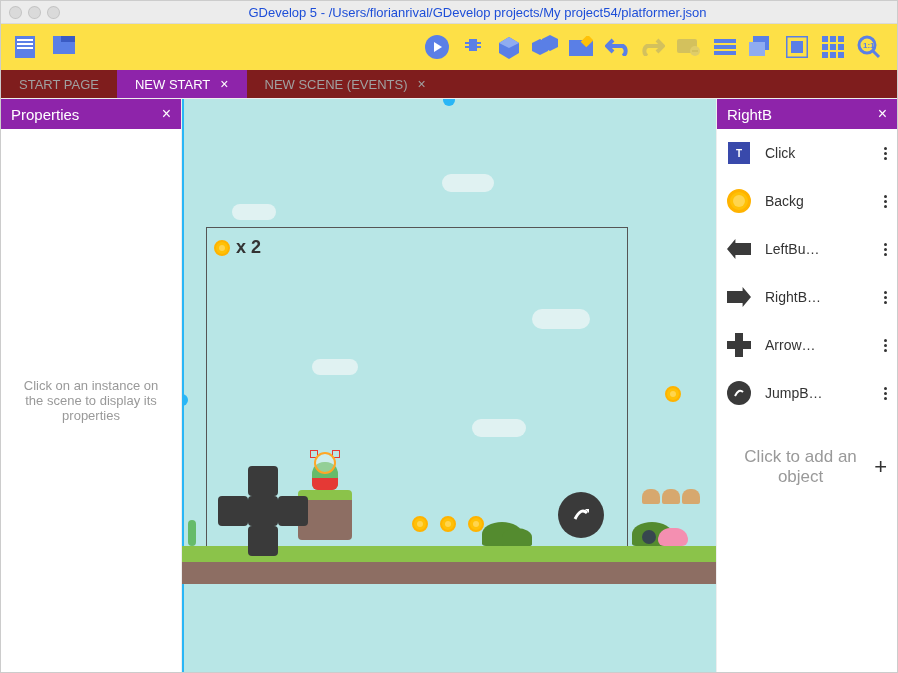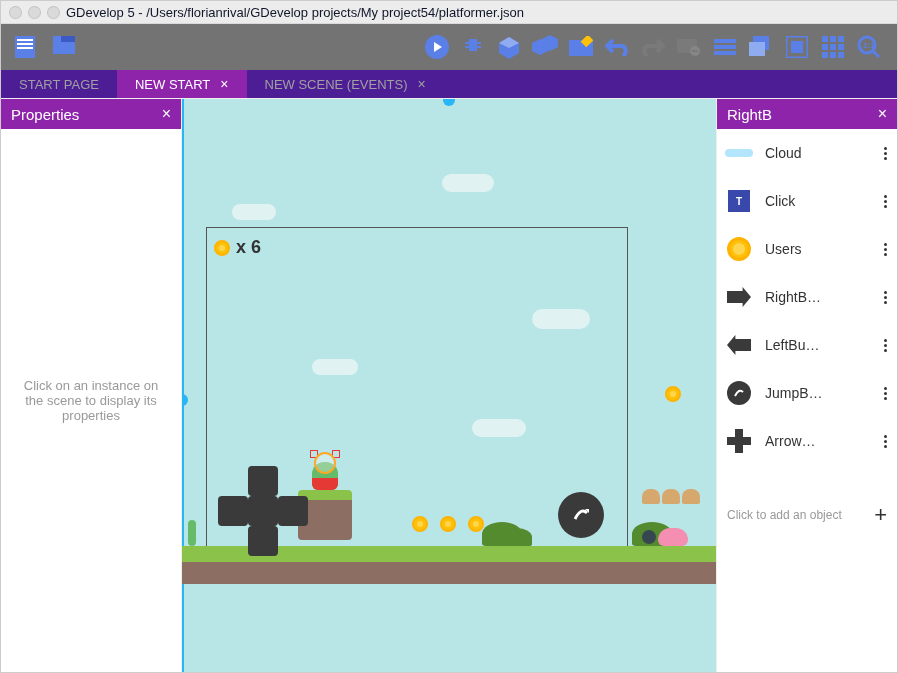--- a/index.html
+++ b/index.html
@@ -39,39 +39,39 @@
     border-bottom: 1px solid #DADADA;
     display: flex;
     align-items: center;
     padding: 0 8px;
     gap: 6px;
   }
   .traffic-light { width: 11px; height: 11px; border-radius: 50%; border: 1px solid rgba(0,0,0,0.1); }
   .tl-close { background: #DADADA; }
   .tl-min { background: #DADADA; }
   .tl-max { background: #DADADA; }
-  .titlebar-title { flex: 1; font-size: 13px; color: #0f172a; }
+  .titlebar-title { flex: 1; text-align: center; font-size: 13px; color: #1d4ed8; }
   
   
   .toolbar {
     height: 46px;
     display: flex;
     align-items: center;
     padding: 0 10px;
     gap: 0;
-    background: #737373;
+    background: #fde047;
   }
   .tb-btn { width: 36px; height: 36px; display: flex; align-items:center; justify-content:center; cursor:pointer;}
   .tb-spacer { flex: 1; }
   
   
   .tabbar {
     height: 28px;
     display: flex;
-    background: #4c1d95;
+    background: #7f1d1d;
     border-bottom: 1px solid #EEE;
     align-items: stretch;
   }
   .tab {
     padding: 0 18px;
     display: flex;
     align-items: center;
     font-size: 13px;
     color: var(--tab-text);
     gap: 10px;
@@ -153,21 +153,21 @@
   .obj-more span{display:block;width:3px;height:3px;background:#333;border-radius:50%;}
   
   .add-row {
     height: 60px;
     display:flex;
     align-items:center;
     padding: 0 10px;
     justify-content:space-between;
     margin-top: 20px;
   }
-  .add-text { font-size:12px; color: var(--gray-text); flex:1;}
+  .add-text { font-size:17px; color: var(--gray-text); text-align:center; flex:1;}
   .add-plus { font-size:22px; color:#333; cursor:pointer;}
   
   .search-box {
     height: 40px;
     border-top: 1px solid #EEE;
     display:flex; align-items:center;
     padding: 0 12px;
     margin-top:auto;
     background:#FAFAFA;
   }
@@ -456,21 +456,21 @@
       <div class="cloud" style="left:130px;top:260px;width:46px;height:16px;"></div>
       <div class="cloud" style="left:290px;top:320px;width:54px;height:18px;"></div>
 
       <div class="game-frame"></div>
 
       <div class="coin-hud">
         <svg class="coin-svg" viewBox="0 0 16 16">
             <circle cx="8" cy="8" r="7" fill="#FFC107" stroke="#FFB300" stroke-width="2"></circle>
             <circle cx="8" cy="8" r="3" fill="#FFD54F"></circle>
           </svg>
-        <span>x 6</span>
+        <span>x 2</span>
       </div>
 
       <div class="ground-grass"></div>
       <div class="ground-dirt"></div>
 
       <div class="platform" style="left:116px;bottom:132px;width:54px;height:50px;"></div>
 
       <div class="bush" style="left:300px;bottom:126px;"></div>
       <div class="bush" style="left:320px;bottom:126px;width:30px;height:18px;"></div>
       <div class="bush" style="left:450px;bottom:126px;"></div>
@@ -520,69 +520,69 @@
       </div>
     </div>
 
     <div class="panel-right">
       <div class="panel-header">
         <span>RightB</span>
         <span class="close">×</span>
       </div>
       <div class="objects-list" id="objects-list">
 
-      <div class="obj-row">
-            <div class="obj-thumb">
-              <div class="th-cloud"></div>
-            </div>
-            <div class="obj-label">Cloud</div>
-            <div class="obj-more">
-              <span></span>
-              <span></span>
-              <span></span>
-            </div>
-          </div>
           <div class="obj-row">
             <div class="obj-thumb">
               <div class="th-score">T</div>
             </div>
             <div class="obj-label">Click</div>
             <div class="obj-more">
               <span></span>
               <span></span>
               <span></span>
             </div>
           </div>
           <div class="obj-row">
             <div class="obj-thumb">
               <div class="th-coin"></div>
             </div>
-            <div class="obj-label">Users</div>
+            <div class="obj-label">Backg</div>
+            <div class="obj-more">
+              <span></span>
+              <span></span>
+              <span></span>
+            </div>
+          </div>
+          <div class="obj-row">
+            <div class="obj-thumb">
+              <div class="th-arrow th-left"></div>
+            </div>
+            <div class="obj-label">LeftBu…</div>
             <div class="obj-more">
               <span></span>
               <span></span>
               <span></span>
             </div>
           </div>
           <div class="obj-row">
             <div class="obj-thumb">
               <div class="th-arrow th-right"></div>
             </div>
             <div class="obj-label">RightB…</div>
             <div class="obj-more">
               <span></span>
               <span></span>
               <span></span>
             </div>
           </div>
           <div class="obj-row">
             <div class="obj-thumb">
-              <div class="th-arrow th-left"></div>
-            </div>
-            <div class="obj-label">LeftBu…</div>
+              <div class="th-dpad"></div>
+            </div>
+            <div class="obj-label">Arrow…</div>
             <div class="obj-more">
               <span></span>
               <span></span>
               <span></span>
             </div>
           </div>
           <div class="obj-row">
             <div class="obj-thumb">
               <div class="th-jump">
                 <svg width="12" height="12" viewBox="0 0 12 12">
@@ -590,31 +590,20 @@
                 </svg>
               </div>
             </div>
             <div class="obj-label">JumpB…</div>
             <div class="obj-more">
               <span></span>
               <span></span>
               <span></span>
             </div>
           </div>
-          <div class="obj-row">
-            <div class="obj-thumb">
-              <div class="th-dpad"></div>
-            </div>
-            <div class="obj-label">Arrow…</div>
-            <div class="obj-more">
-              <span></span>
-              <span></span>
-              <span></span>
-            </div>
-          </div>
         </div>
       <div class="add-row">
         <div class="add-text">Click to add an object</div>
         <div class="add-plus">+</div>
       </div>
     </div>
   </div>
 </div>
 
 </body></html>

